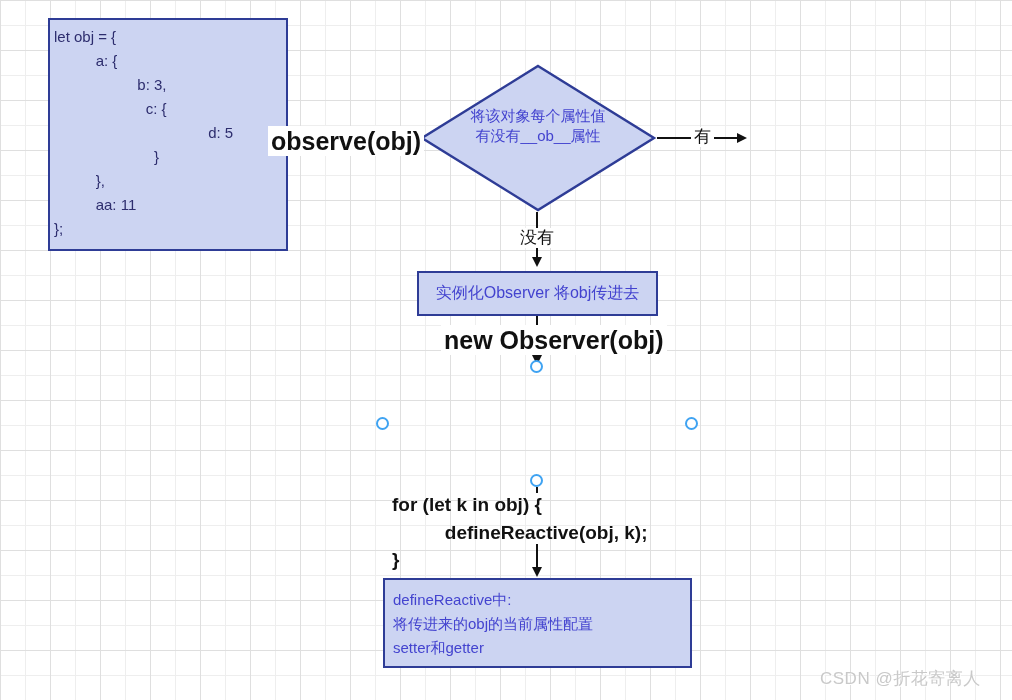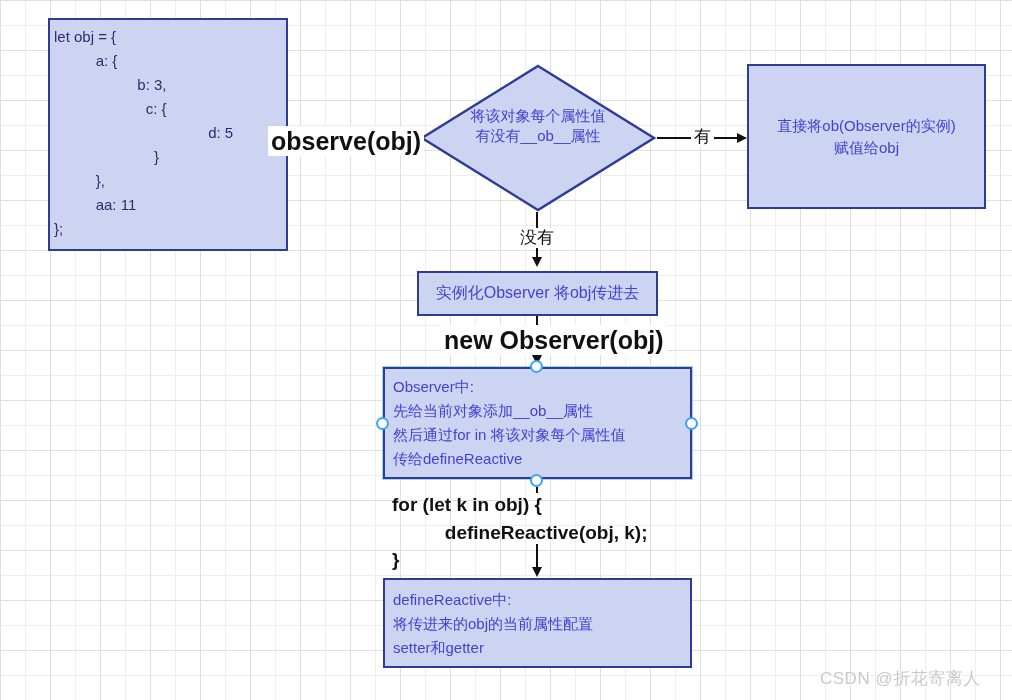--- a/index.html
+++ b/index.html
@@ -126,37 +126,31 @@
   </svg>
   <div id="decision-label">
     <div class="l1">将该对象每个属性值</div>
     <div class="l2">有没有__ob__属性</div>
   </div>
 
   <div class="edge-line hline" style="left:657px;top:137px;width:82px;"></div>
   <div class="arrow right" style="left:737px;top:132.5px;"></div>
   <div class="edge-label plain" style="left:691px;top:127px;">有</div>
 
-  <div id="assign-node" class="node pre">直接将ob(Observer的实例)
-赋值给obj</div>
 
   <div class="edge-line vline" style="left:536px;top:212px;height:47px;"></div>
   <div class="arrow down" style="left:531.5px;top:257px;"></div>
   <div class="edge-label plain" style="left:517px;top:228px;">没有</div>
 
   <div id="instantiate-node" class="node">实例化Observer 将obj传进去</div>
 
   <div class="edge-line vline" style="left:536px;top:316px;height:45px;"></div>
   <div class="arrow down" style="left:531.5px;top:355px;"></div>
   <div class="edge-label bold" style="left:441px;top:325px;">new Observer(obj)</div>
 
-  <div id="observer-node" class="node pre">Observer中:
-先给当前对象添加__ob__属性
-然后通过for in 将该对象每个属性值
-传给defineReactive</div>
   <div class="handle" style="left:530px;top:360px;"></div>
   <div class="handle" style="left:376px;top:417px;"></div>
   <div class="handle" style="left:685px;top:417px;"></div>
   <div class="handle" style="left:530px;top:474px;"></div>
 
   <div class="edge-line vline" style="left:536px;top:487px;height:6px;"></div>
   <div class="edge-line vline" style="left:536px;top:544px;height:25px;"></div>
   <div class="arrow down" style="left:531.5px;top:567px;"></div>
   <div class="code-block" style="left:392px;top:491px;">for (let k in obj) {
           defineReactive(obj, k);

